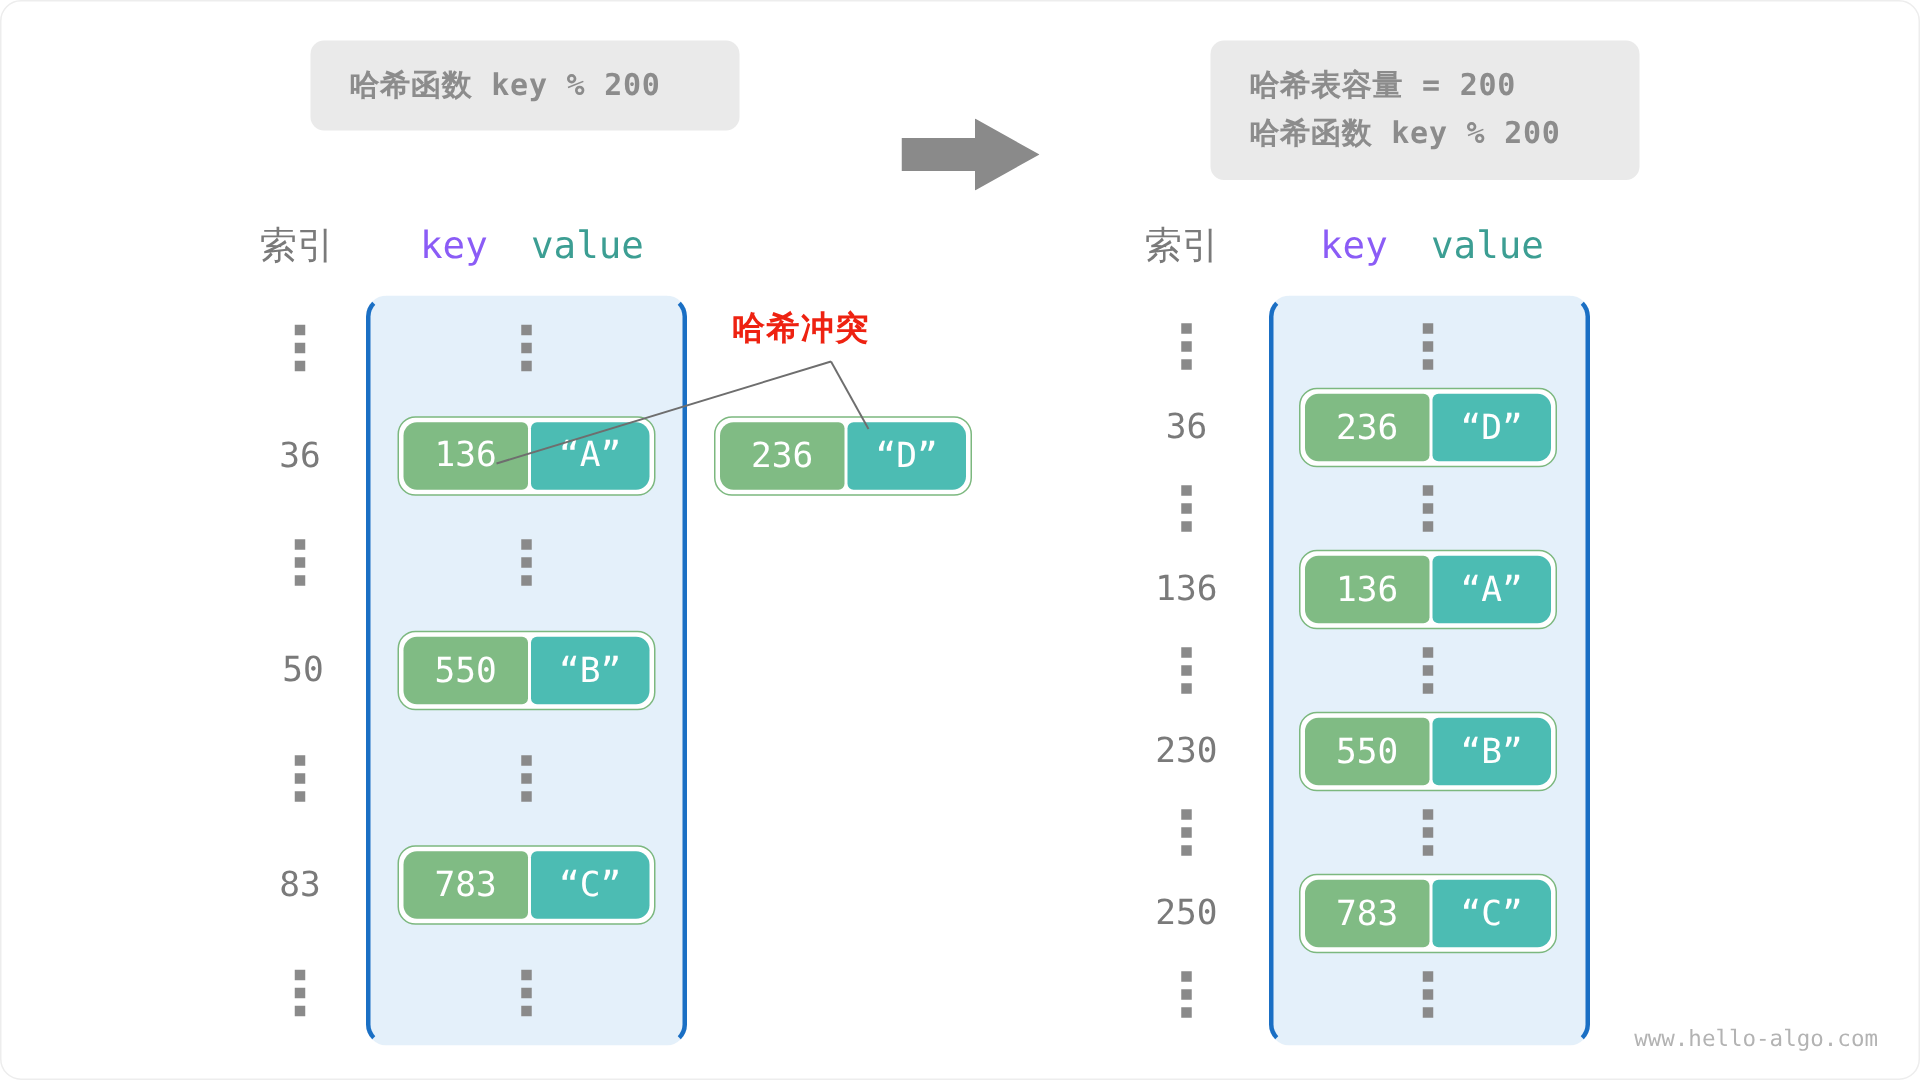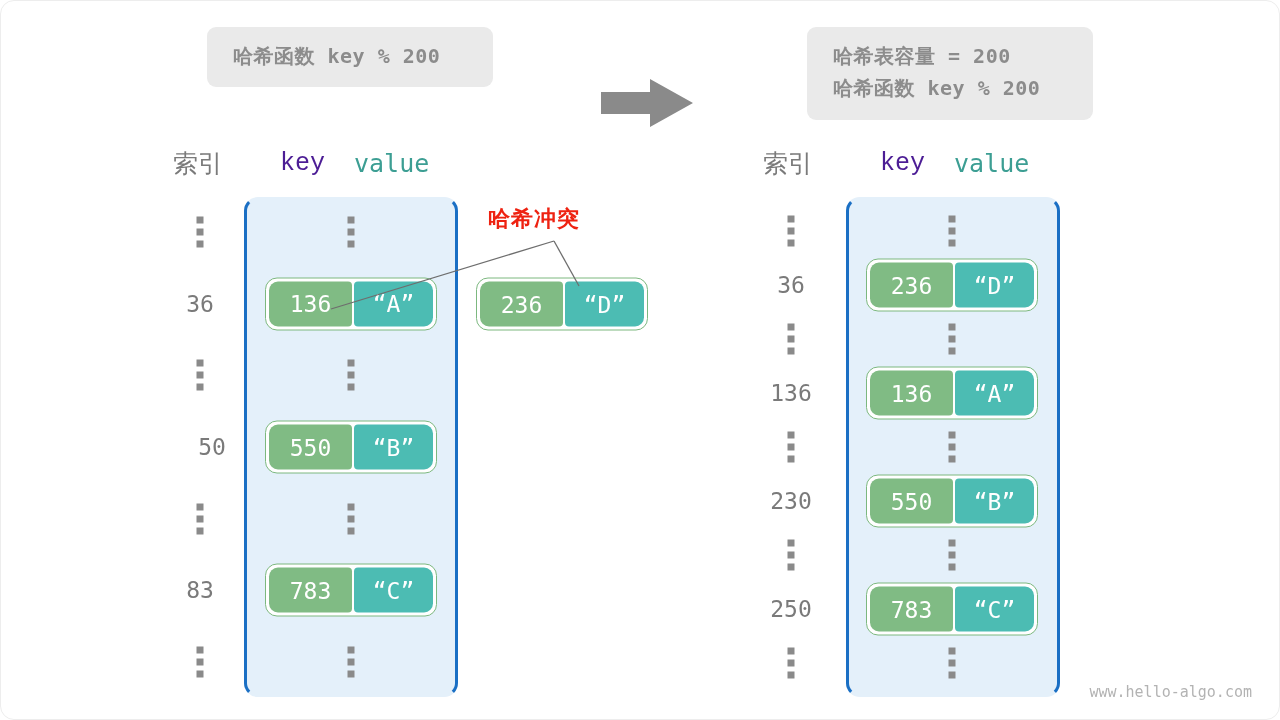--- a/index.html
+++ b/index.html
@@ -68,21 +68,21 @@
 
   
   .col-head {
     position: absolute;
     font-family: "DejaVu Sans Mono", "Liberation Mono", monospace;
     font-size: 25px;
     line-height: 1;
     white-space: pre;
   }
   .ch-index { color: #7a7a7a; }
-  .ch-key   { color: #4c1d95; font-family: Liberation Mono, monospace; }
+  .ch-key   { color: #8b5cf6; }
   .ch-value { color: #3c9e93; }
 
   
   .table-box {
     position: absolute;
     background: #e4f0fa;
     border: 3px solid #1a6fc4;
     border-top-color: transparent;
     border-bottom-color: transparent;
     border-radius: 14px;
@@ -222,21 +222,21 @@
       <div class="vdots" style="left: 199px; top: 374.333px;">
         <i></i>
         <i></i>
         <i></i>
       </div>
       <div class="vdots" style="left: 350px; top: 374.333px;">
         <i></i>
         <i></i>
         <i></i>
       </div>
-      <div class="idx-label" style="left: 151px; width: 120px; text-align: center; top: 446px;">50</div>
+      <div class="idx-label" style="left: 141px; width: 120px; text-align: center; top: 446px;">50</div>
       <div class="pair" style="left: 350px; top: 446px; width: 172px; height: 53px;">
         <div class="cell cell-key" style="width: 84px;">550</div>
         <div class="cell cell-val" style="width: 80px;">“B”</div>
       </div>
       <div class="vdots" style="left: 199px; top: 517.667px;">
         <i></i>
         <i></i>
         <i></i>
       </div>
       <div class="vdots" style="left: 350px; top: 517.667px;">

